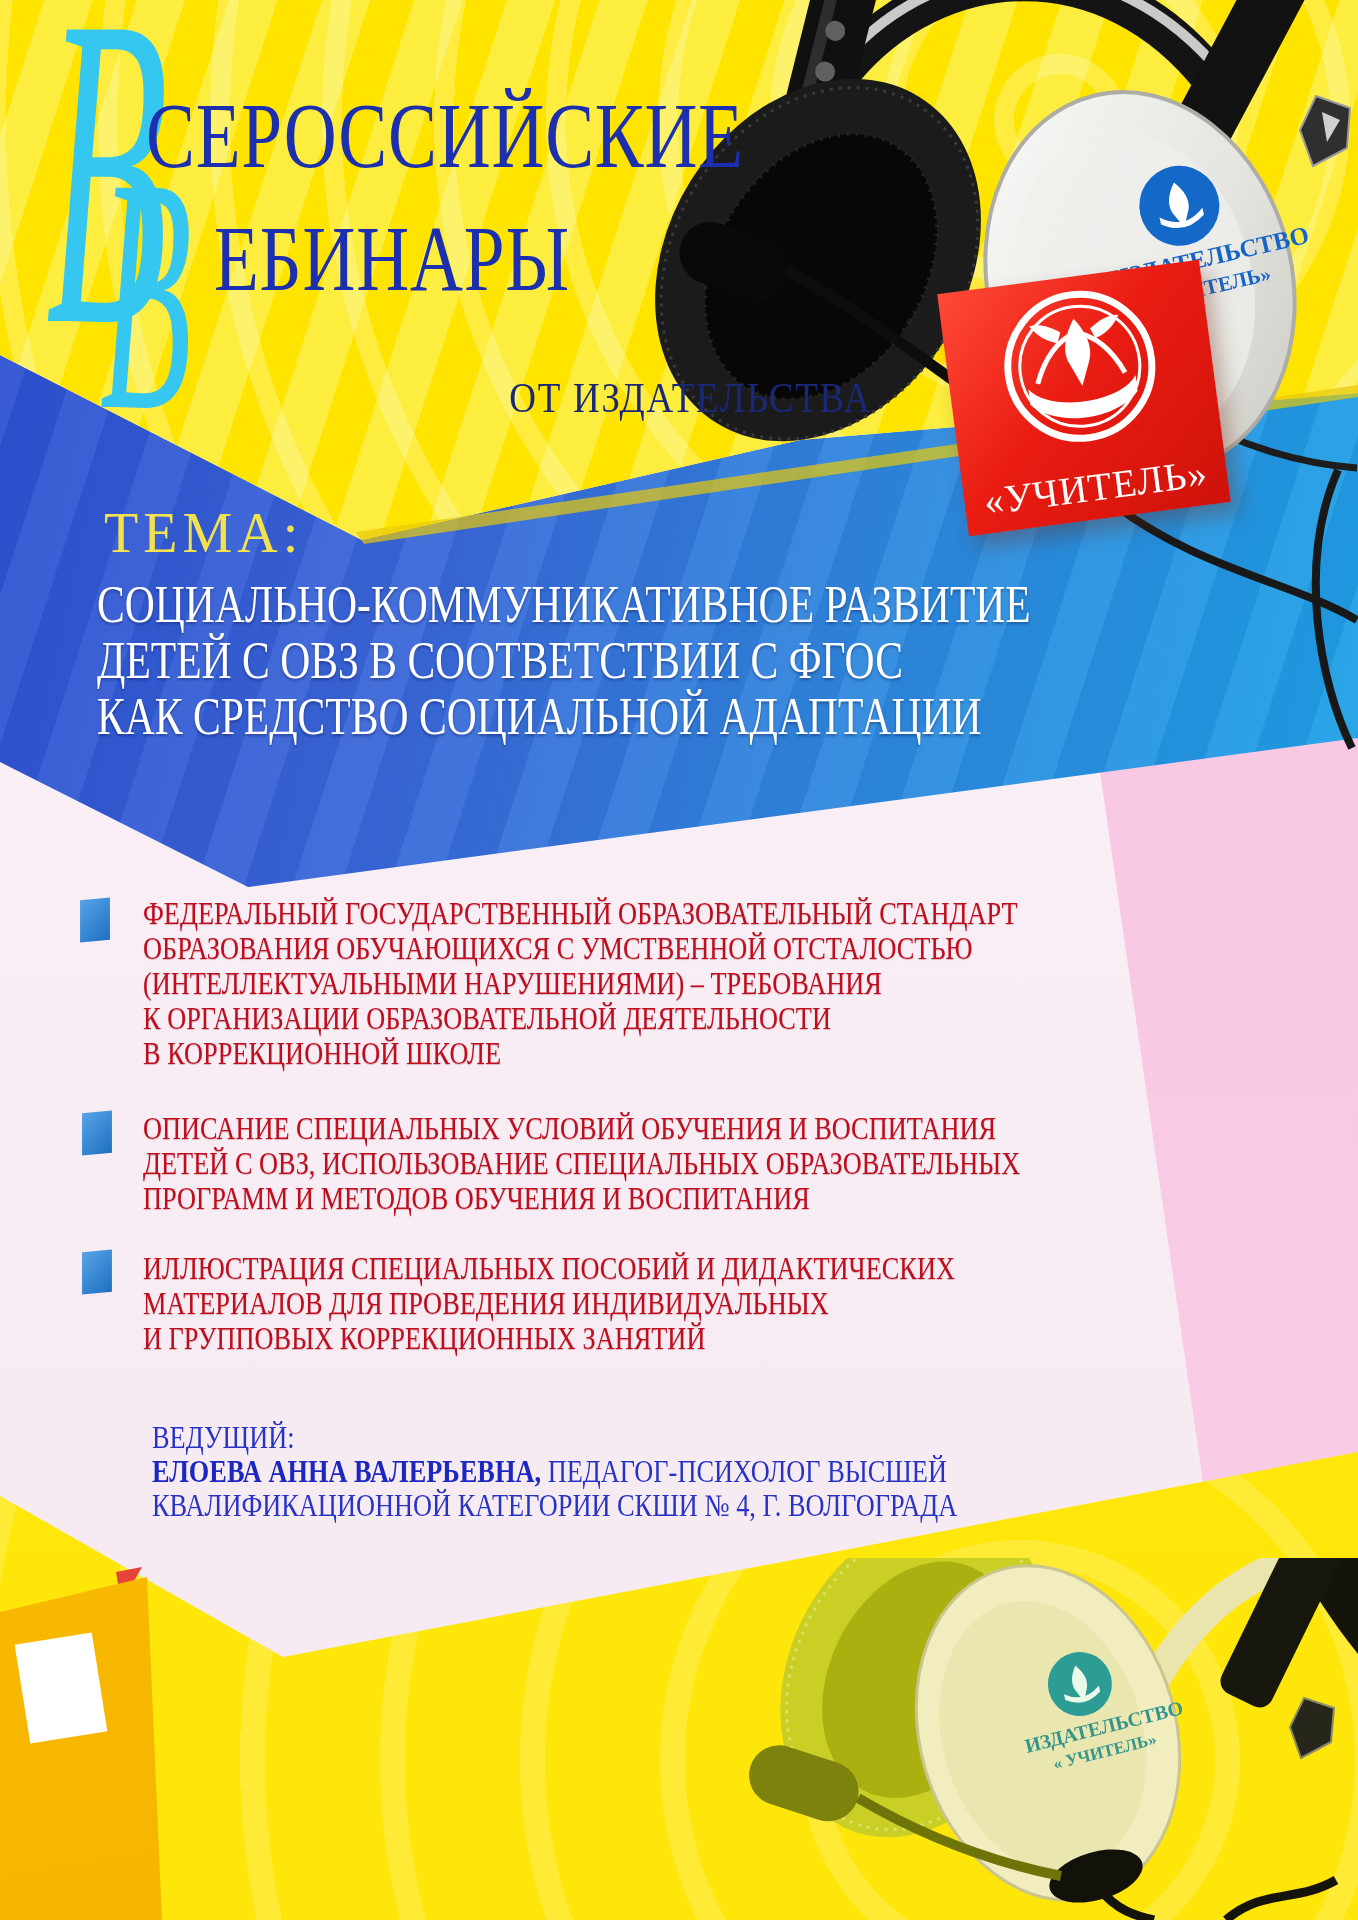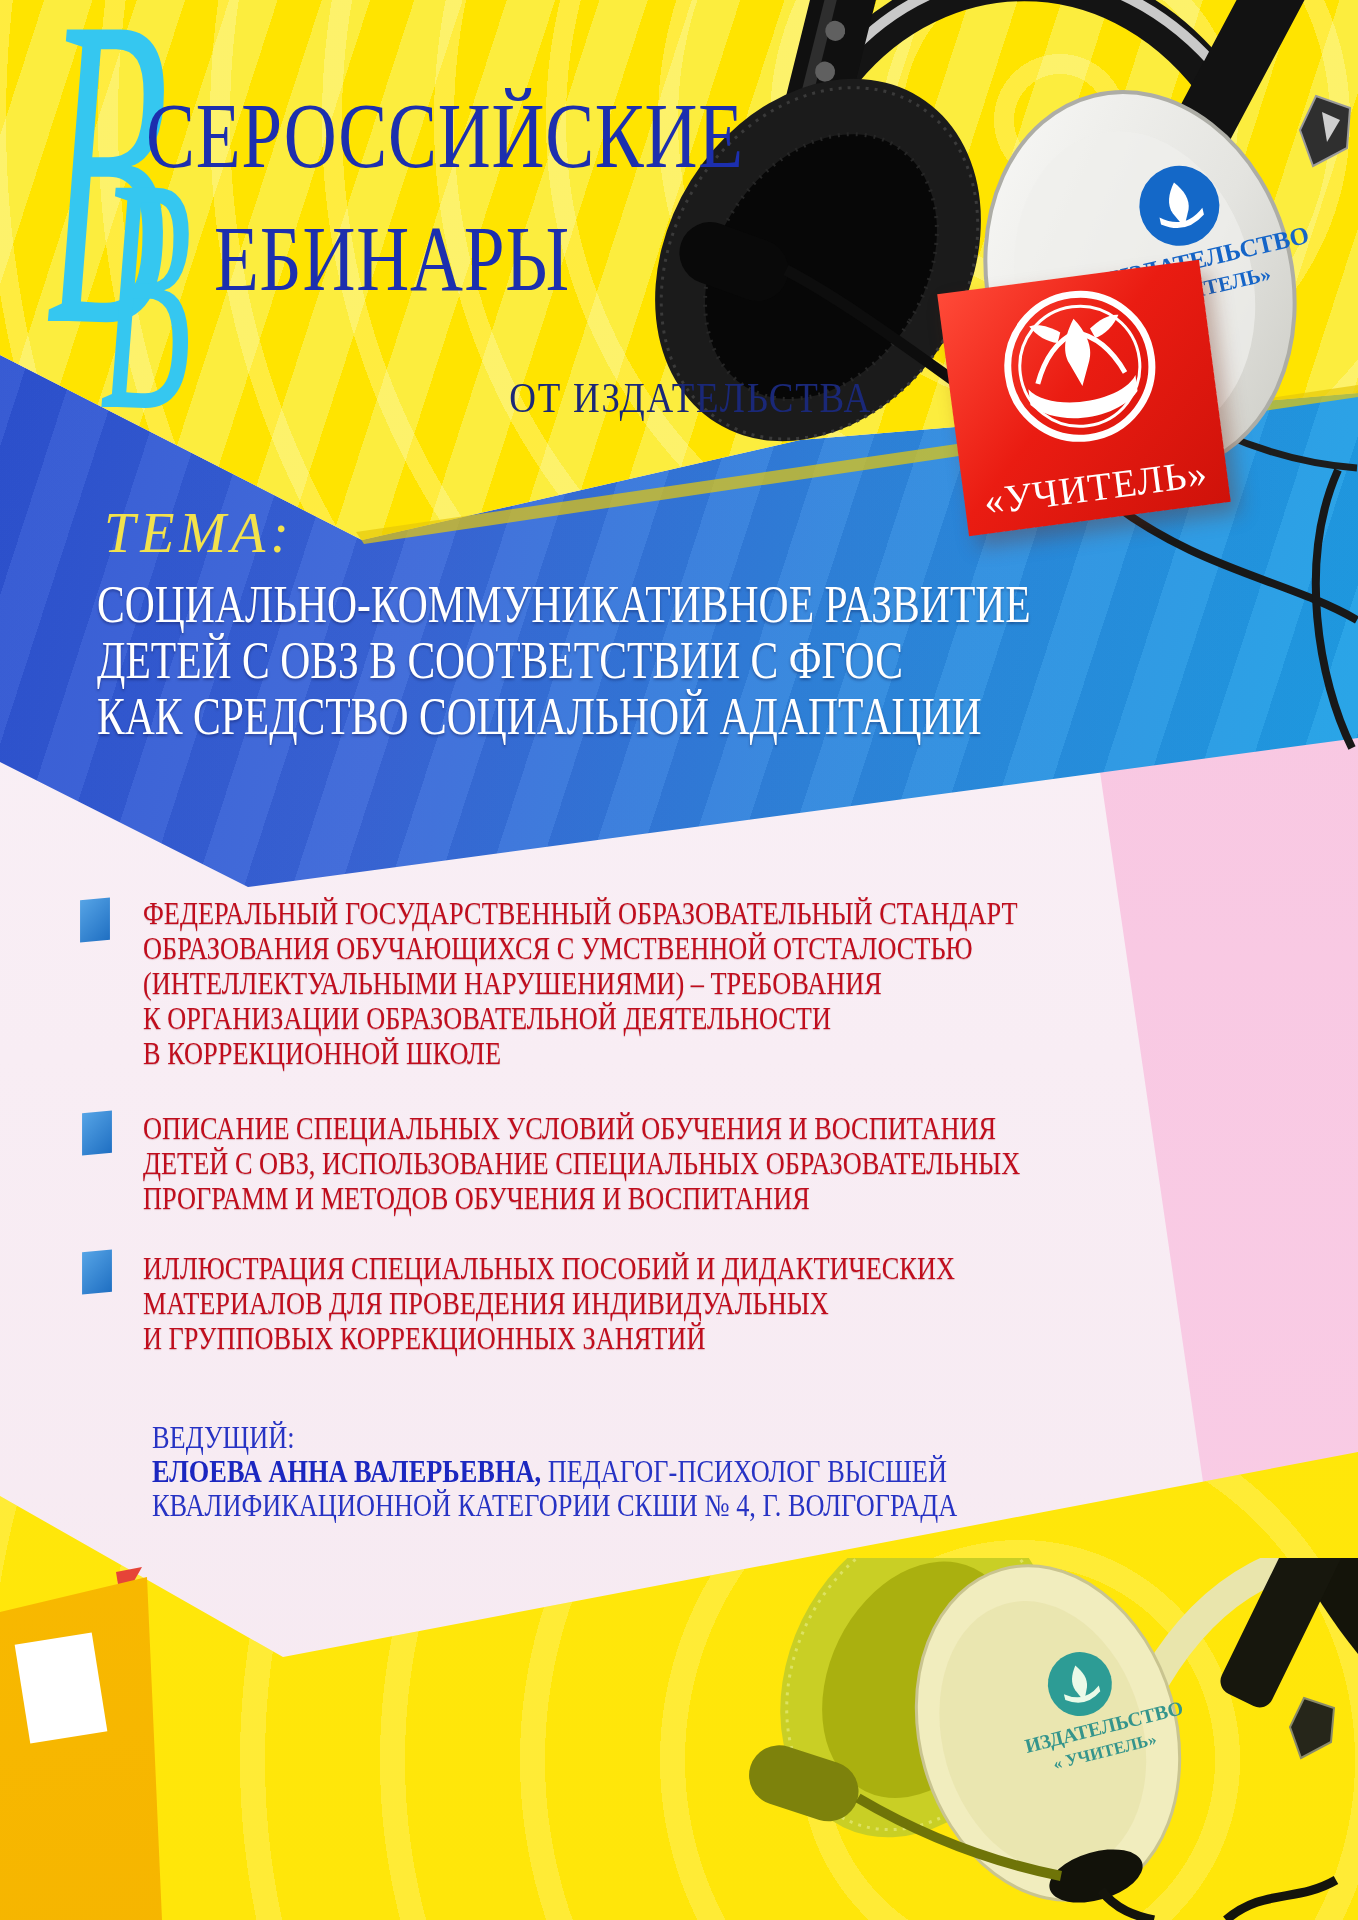--- a/index.html
+++ b/index.html
@@ -61,21 +61,21 @@
   .mh-rest{color:#1c2fae;font-size:94px;line-height:1;z-index:10;
     transform:scaleX(.78);transform-origin:0 0;letter-spacing:1px;}
   .mh1{left:146px;top:88px;}
   .mh2{left:214px;top:211px;}
   .publisher-line{left:420px;top:377px;width:452px;text-align:right;z-index:10;
     color:#1a2878;font-size:42px;letter-spacing:2px;line-height:1;
     transform:scaleX(.88);transform-origin:100% 0;}
 
   
   .theme-label{left:104px;top:505px;z-index:10;color:#f3e24c;font-size:56px;
-    letter-spacing:5px;line-height:1;font-style:italic;}
+    letter-spacing:5px;line-height:1;}
   .theme-title{left:97px;top:577px;z-index:10;color:#ffffff;font-size:52px;
     line-height:56px;transform:scaleX(.80);transform-origin:0 0;
     text-shadow:0 2px 3px rgba(0,0,50,.35);white-space:nowrap;}
 
   
   .bullet-sq{width:30px;height:42px;z-index:10;
     background:linear-gradient(135deg,#56a4e6,#1f6fc2);transform:rotate(-5deg) skewX(-5deg);}
   .sq1{left:80px;top:899px;} .sq2{left:82px;top:1112px;} .sq3{left:82px;top:1251px;}
   .bullet-text{z-index:10;color:#c00d1d;font-size:31px;line-height:35px;
     transform:scaleX(.85);transform-origin:0 0;white-space:nowrap;

